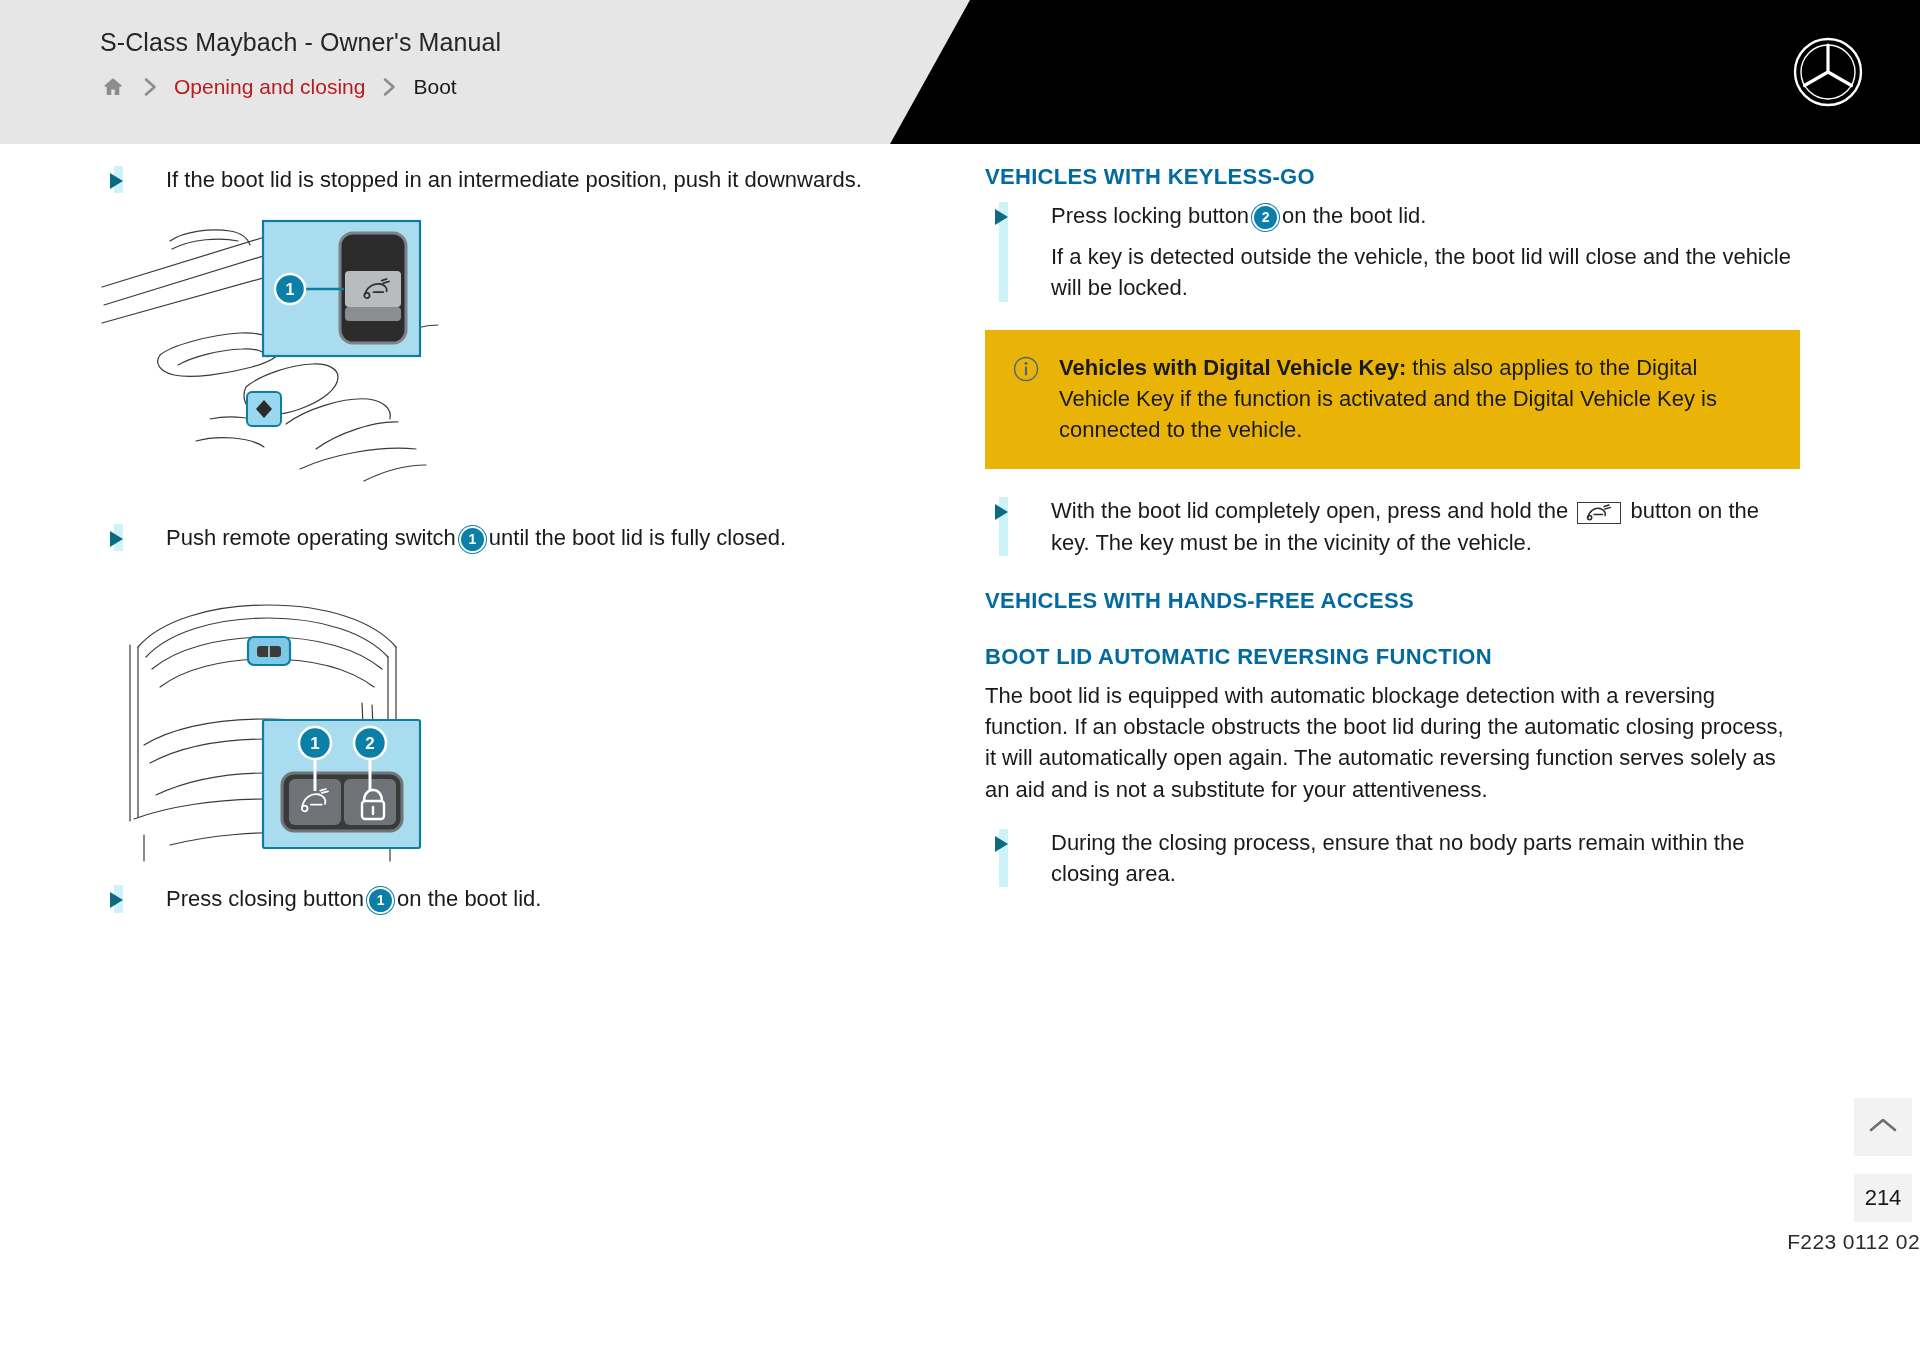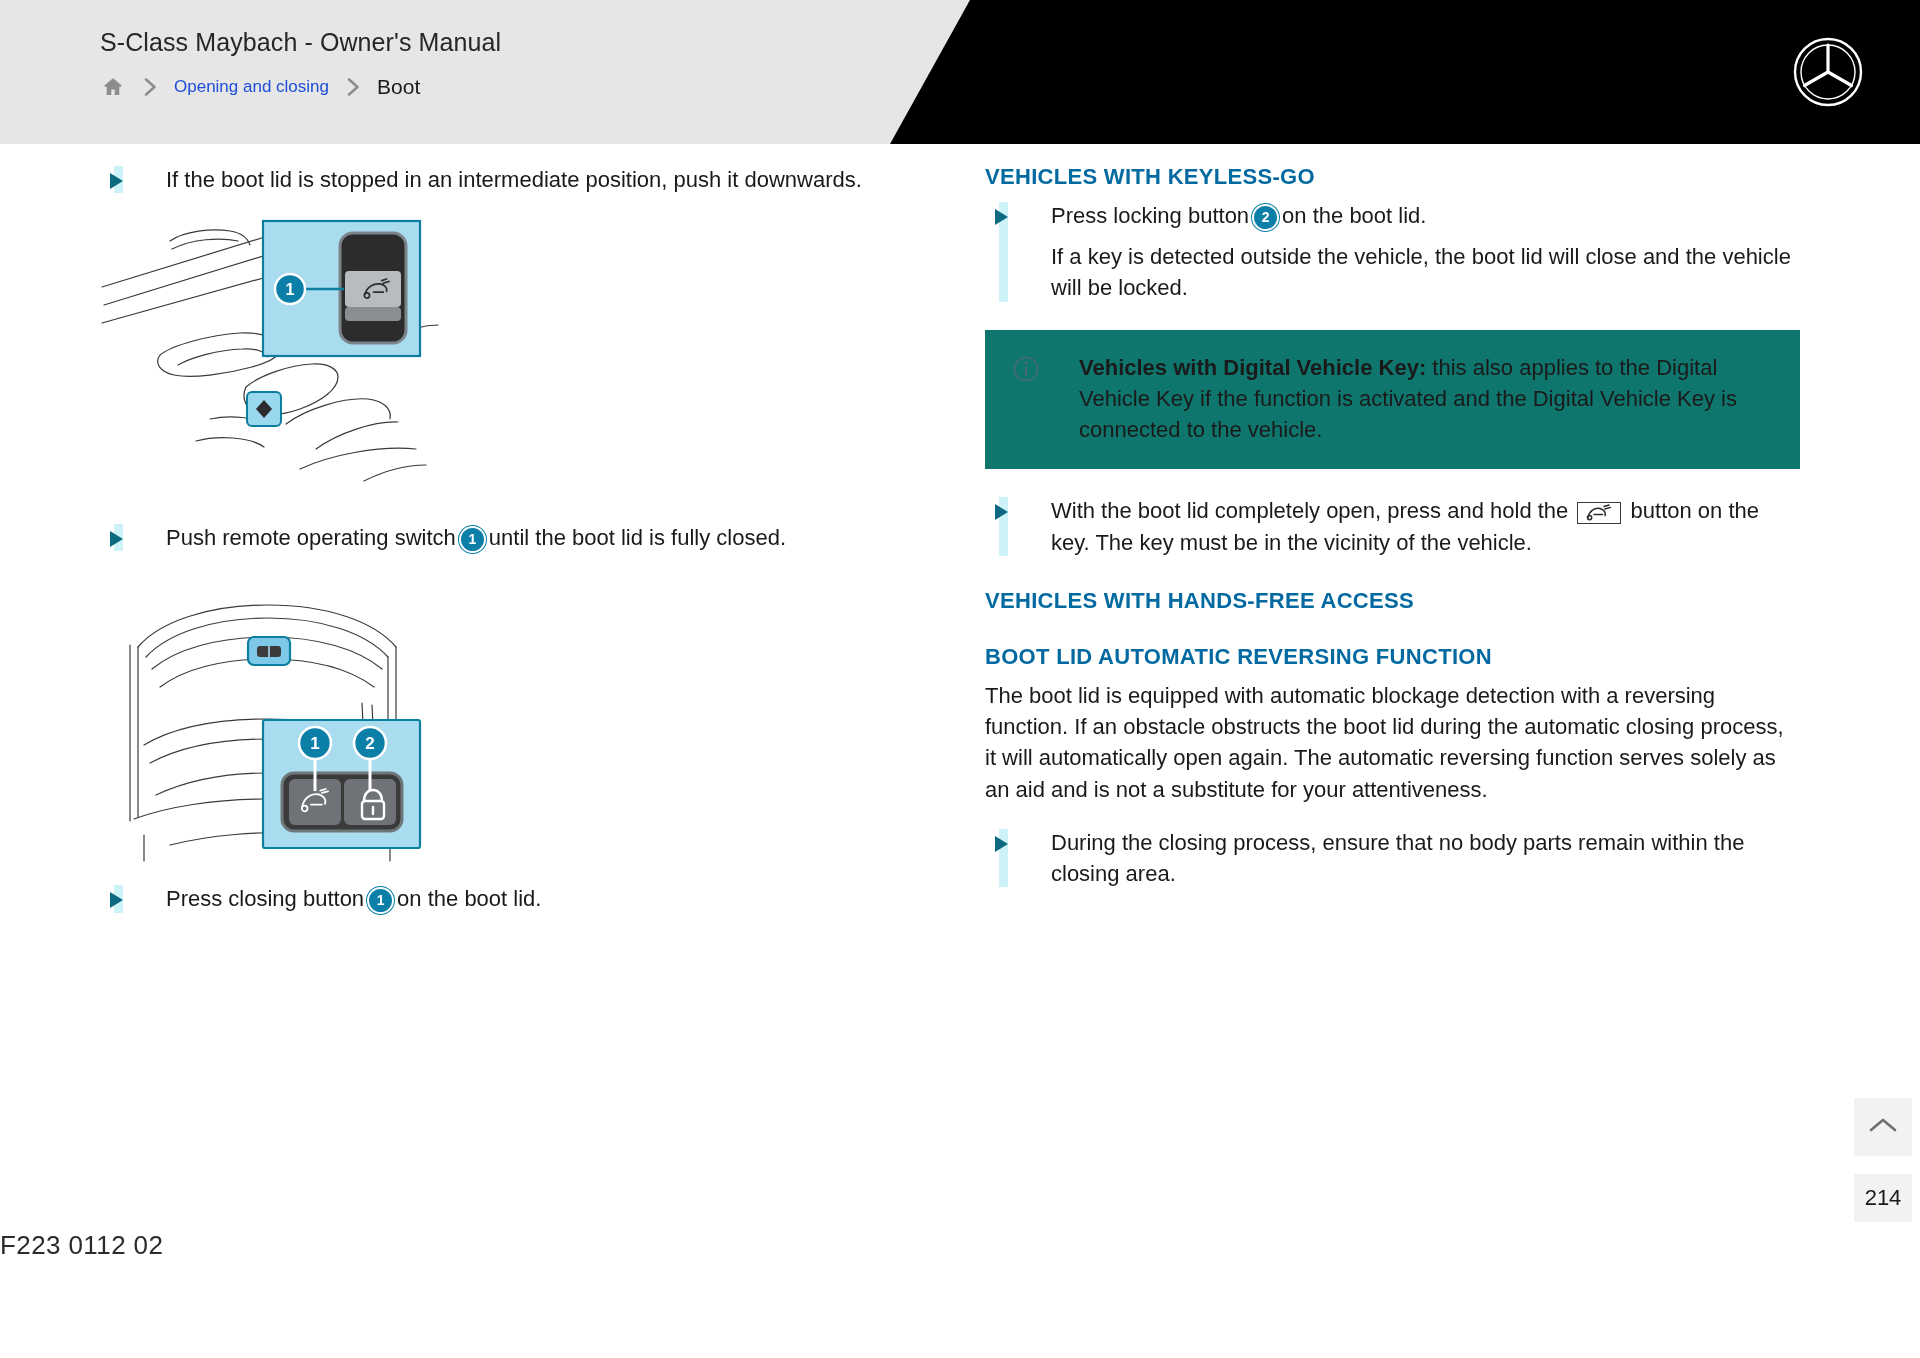--- a/index.html
+++ b/index.html
@@ -59,22 +59,22 @@
     cursor: pointer;
   }
   .bc-sep {
     width: 48px;
     display: inline-flex;
     align-items: center;
     justify-content: center;
     color: #8d8d8d;
   }
   .bc-link {
-    font-size: 17px;
-    color: #1d4ed8;
+    font-size: 21px;
+    color: #b91c1c;
     white-space: nowrap;
     cursor: pointer;
   }
   .bc-current {
     font-size: 21px;
     color: #1a1a1a;
     white-space: nowrap;
   }
   
   .star-wrap {
@@ -173,25 +173,25 @@
     display: inline-block;
     border: 1.5px solid #3a3a3a;
     padding: 1px 6px 2px 6px;
     vertical-align: -3px;
     line-height: 0;
     margin: 0 3px;
   }
 
   
   .note-box {
-    background: #0f766e;
+    background: #eab308;
     padding: 22px 28px 24px 28px;
     margin: 26px 0 26px 0;
     display: flex;
-    gap: 40px;
+    gap: 20px;
   }
   .note-icon {
     flex: 0 0 auto;
     margin-top: 4px;
   }
   .note-text {
     font-size: 22px;
     line-height: 1.42;
     color: #1a1a1a;
   }
@@ -199,22 +199,22 @@
 
   
   .figure { margin: 24px 0 14px 0; }
   .figure.fig2 { margin-top: 42px; }
 
   
   .fig-code {
     position: absolute;
     left: 0; top: 1086px;
     width: 1920px;
-    text-align: left;
-    font-size: 26px;
+    text-align: right;
+    font-size: 21px;
     color: #2b2b2b;
     letter-spacing: 0.4px;
   }
 
   
   .scroll-top {
     position: absolute;
     right: 8px; top: 954px;
     width: 58px; height: 58px;
     background: #f2f2f2;

